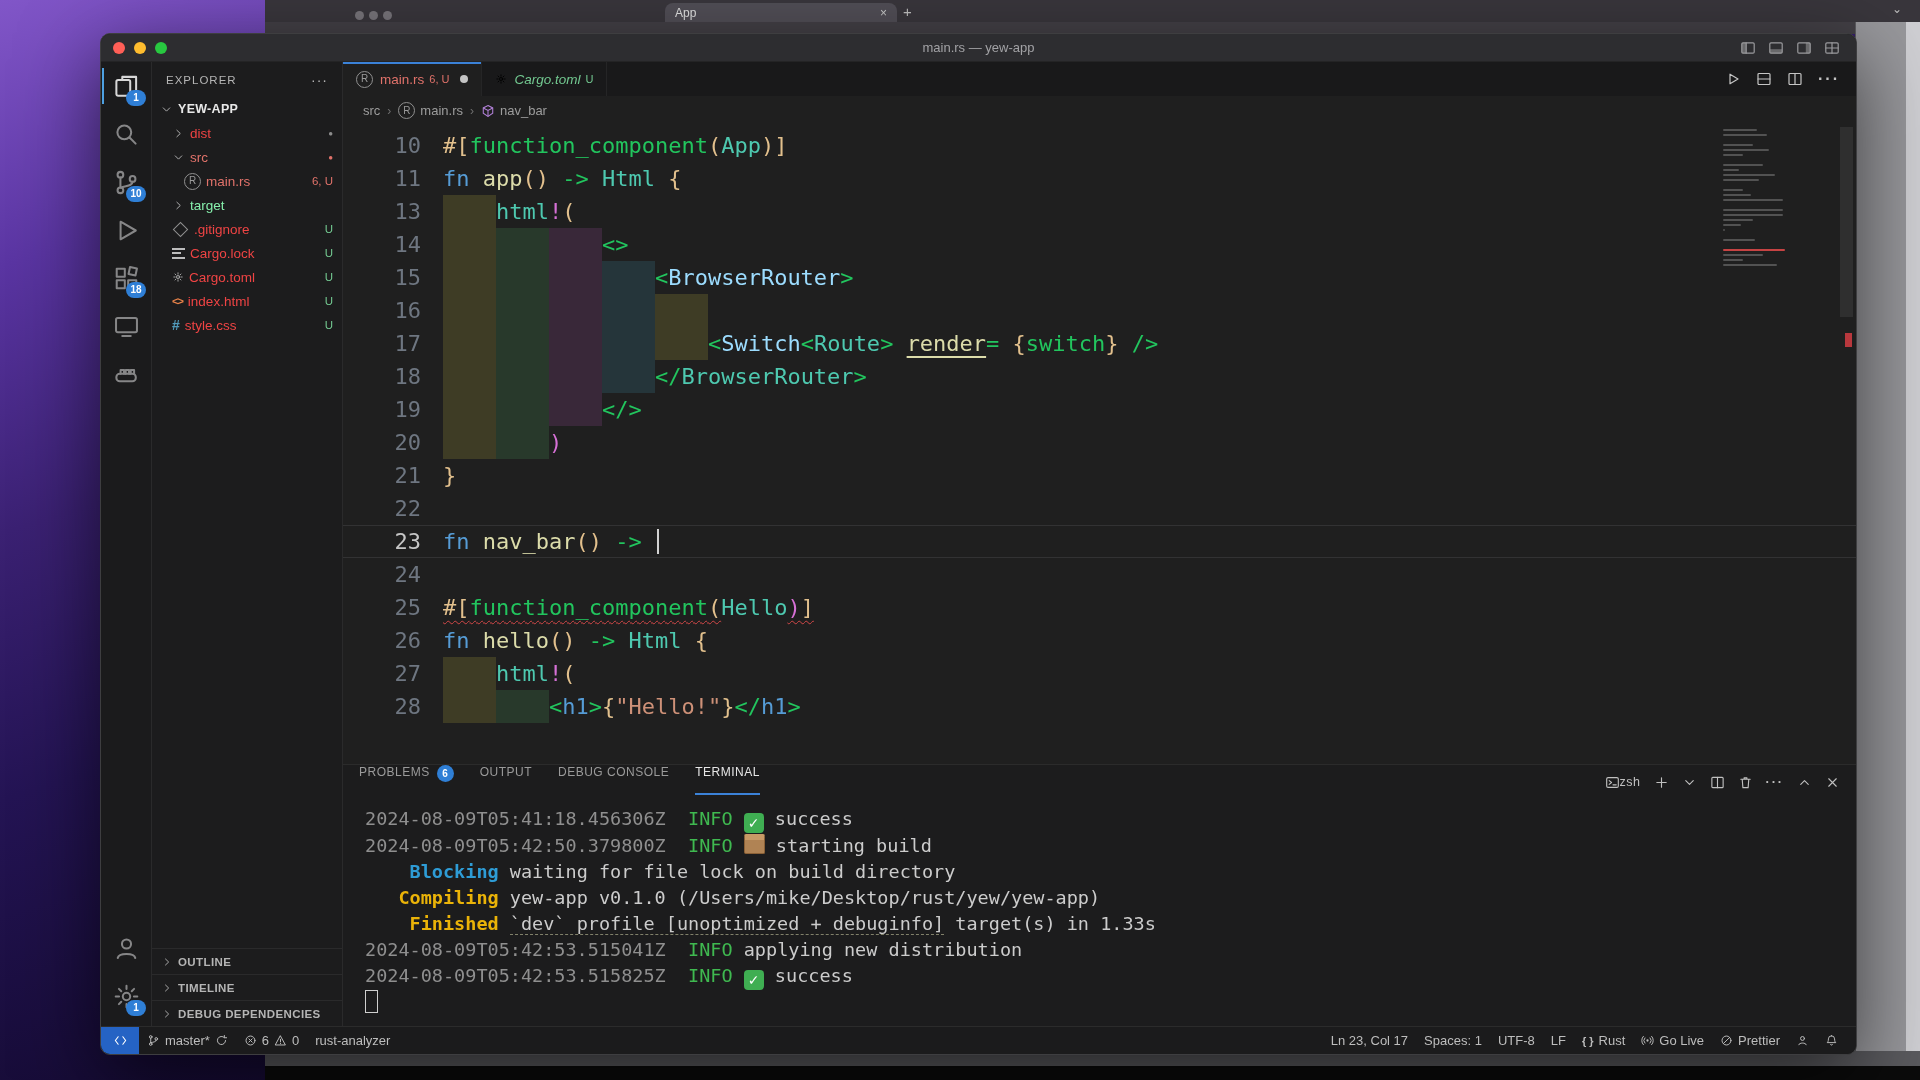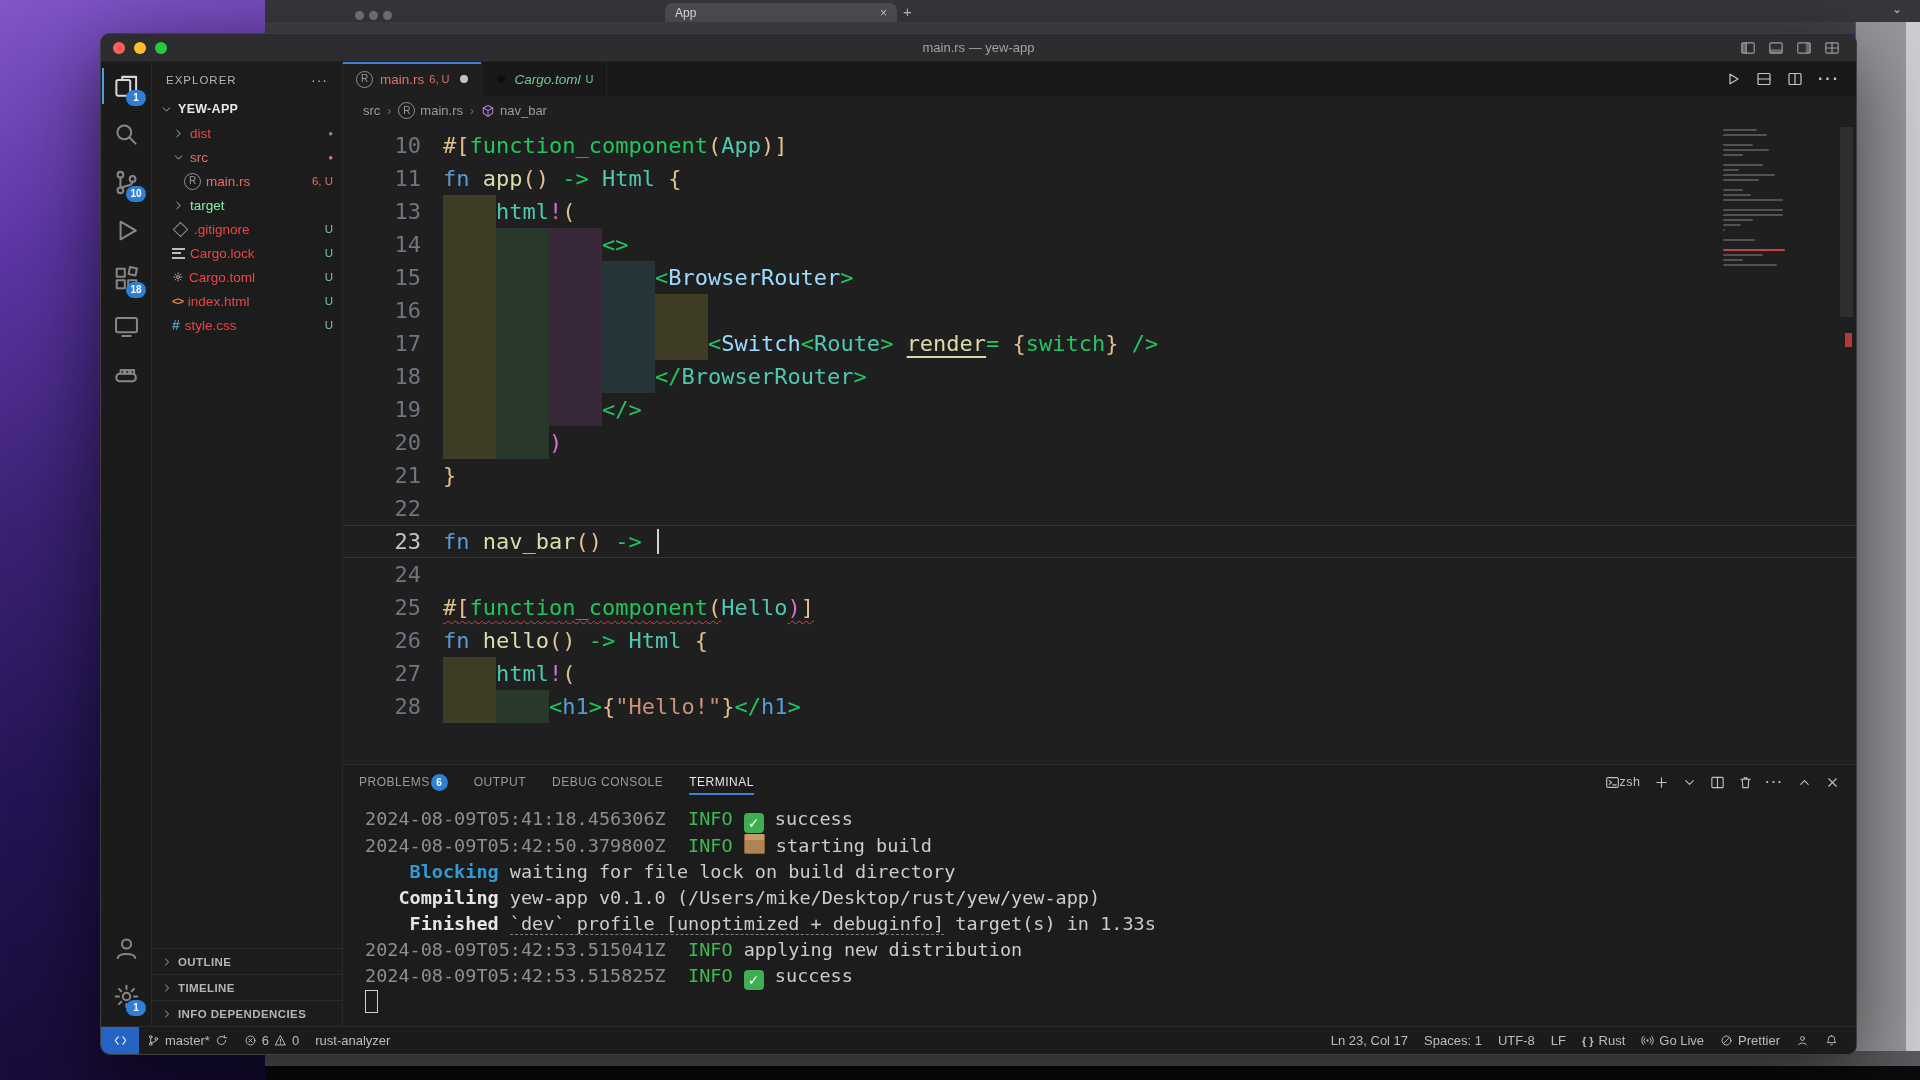--- a/index.html
+++ b/index.html
@@ -88,30 +88,30 @@
   .tk-er{text-decoration:underline wavy #d14747;text-decoration-thickness:1px;text-underline-offset:5px}
   .minimap{position:absolute;top:4px;right:65px;width:72px;height:170px}
   .mrow{position:absolute;left:4px;height:2.2px;border-radius:1px;background:rgba(190,190,190,.32)}
   .mrow.err{background:rgba(228,74,74,.85)}
   .vscroll{position:absolute;top:2px;right:3px;width:13px;height:190px;background:rgba(130,130,130,.16)}
   .ruler-err{position:absolute;right:4px;width:7px;height:14px;top:208px;background:#b8383d}
 
   
   .panel{flex:0 0 261px;border-top:1px solid #2b2b2b;display:flex;flex-direction:column;background:#1c1c1d;min-width:0}
   .ptabs{flex:0 0 34px;display:flex;align-items:center;padding:0 16px;gap:26px;font-size:12px;color:#9a9a9a;letter-spacing:.5px}
-  .ptab{display:flex;align-items:center;gap:1px;height:100%;position:relative}
+  .ptab{display:flex;gap:7px;height:100%;position:relative}
   .ptab.active{color:#e6e6e6}
   .ptab.active::after{content:"";position:absolute;left:0;right:0;bottom:4px;height:2px;background:#3b82d8}
   .pbadge{background:#2f7fd6;color:#fff;border-radius:9px;font-size:10px;min-width:17px;height:17px;line-height:17px;
           text-align:center;font-weight:bold}
   .pt-actions{margin-left:auto;display:flex;gap:13px;align-items:center;color:#c0c0c0;font-size:12.5px}
   .pt-actions .zshgrp{display:flex;align-items:center;gap:0}
   .term{flex:1;font-family:"DejaVu Sans Mono",monospace;font-size:18.5px;line-height:26px;padding:7px 0 0 22px;
         white-space:pre;color:#cccccc;overflow:hidden}
-  .t-ts{color:#8f8f8f}.t-info{color:#3fb950}.t-blk{color:#2e9cd6;font-weight:bold}.t-grn{color:#e5e5e5;font-weight:bold}
+  .t-ts{color:#8f8f8f}.t-info{color:#3fb950}.t-blk{color:#2e9cd6;font-weight:bold}.t-grn{color:#eab308;font-weight:bold}
   .t-link{border-bottom:1px dashed rgba(214,214,170,.55)}
   .echeck{display:inline-block;width:20px;height:20px;background:#3fae52;border-radius:4px;color:#fff;font-size:14px;
           line-height:20px;text-align:center;vertical-align:-3px;font-family:"Liberation Sans",sans-serif}
   .ebox{display:inline-block;width:19px;height:13px;background:#b08354;border:1px solid #8a6036;border-top:6px solid #c89a66;
         border-radius:2px;vertical-align:-2px}
   .tcursor{display:inline-block;width:11px;height:21px;border:1.5px solid #cfcfcf;vertical-align:-4px}
 
   
   .status{flex:0 0 27px;background:#1b1b1c;border-top:1px solid #2b2b2b;display:flex;align-items:center;
           font-size:13px;color:#bdbdbd}
@@ -371,21 +371,21 @@
               </svg>
             </span>
             <span>TIMELINE</span>
           </div>
           <div class="sec">
             <span class="ic">
               <svg width="12" height="12" viewBox="0 0 16 16" fill="none" stroke="currentColor" stroke-width="1.2" stroke-linecap="round" stroke-linejoin="round">
                 <path d="M6 4l4.2 4L6 12"></path>
               </svg>
             </span>
-            <span>INFO DEPENDENCIES</span>
+            <span>DEBUG DEPENDENCIES</span>
           </div>
         </div>
     </div>
     <div class="ecol">
       <div class="tabbar" id="tabbar">
           <div class="tab active">
             <span class="ic">
               <span class="rust-ic">R</span>
             </span>
             <span class="lbl" style="color: rgb(224, 114, 106);">main.rs</span>

